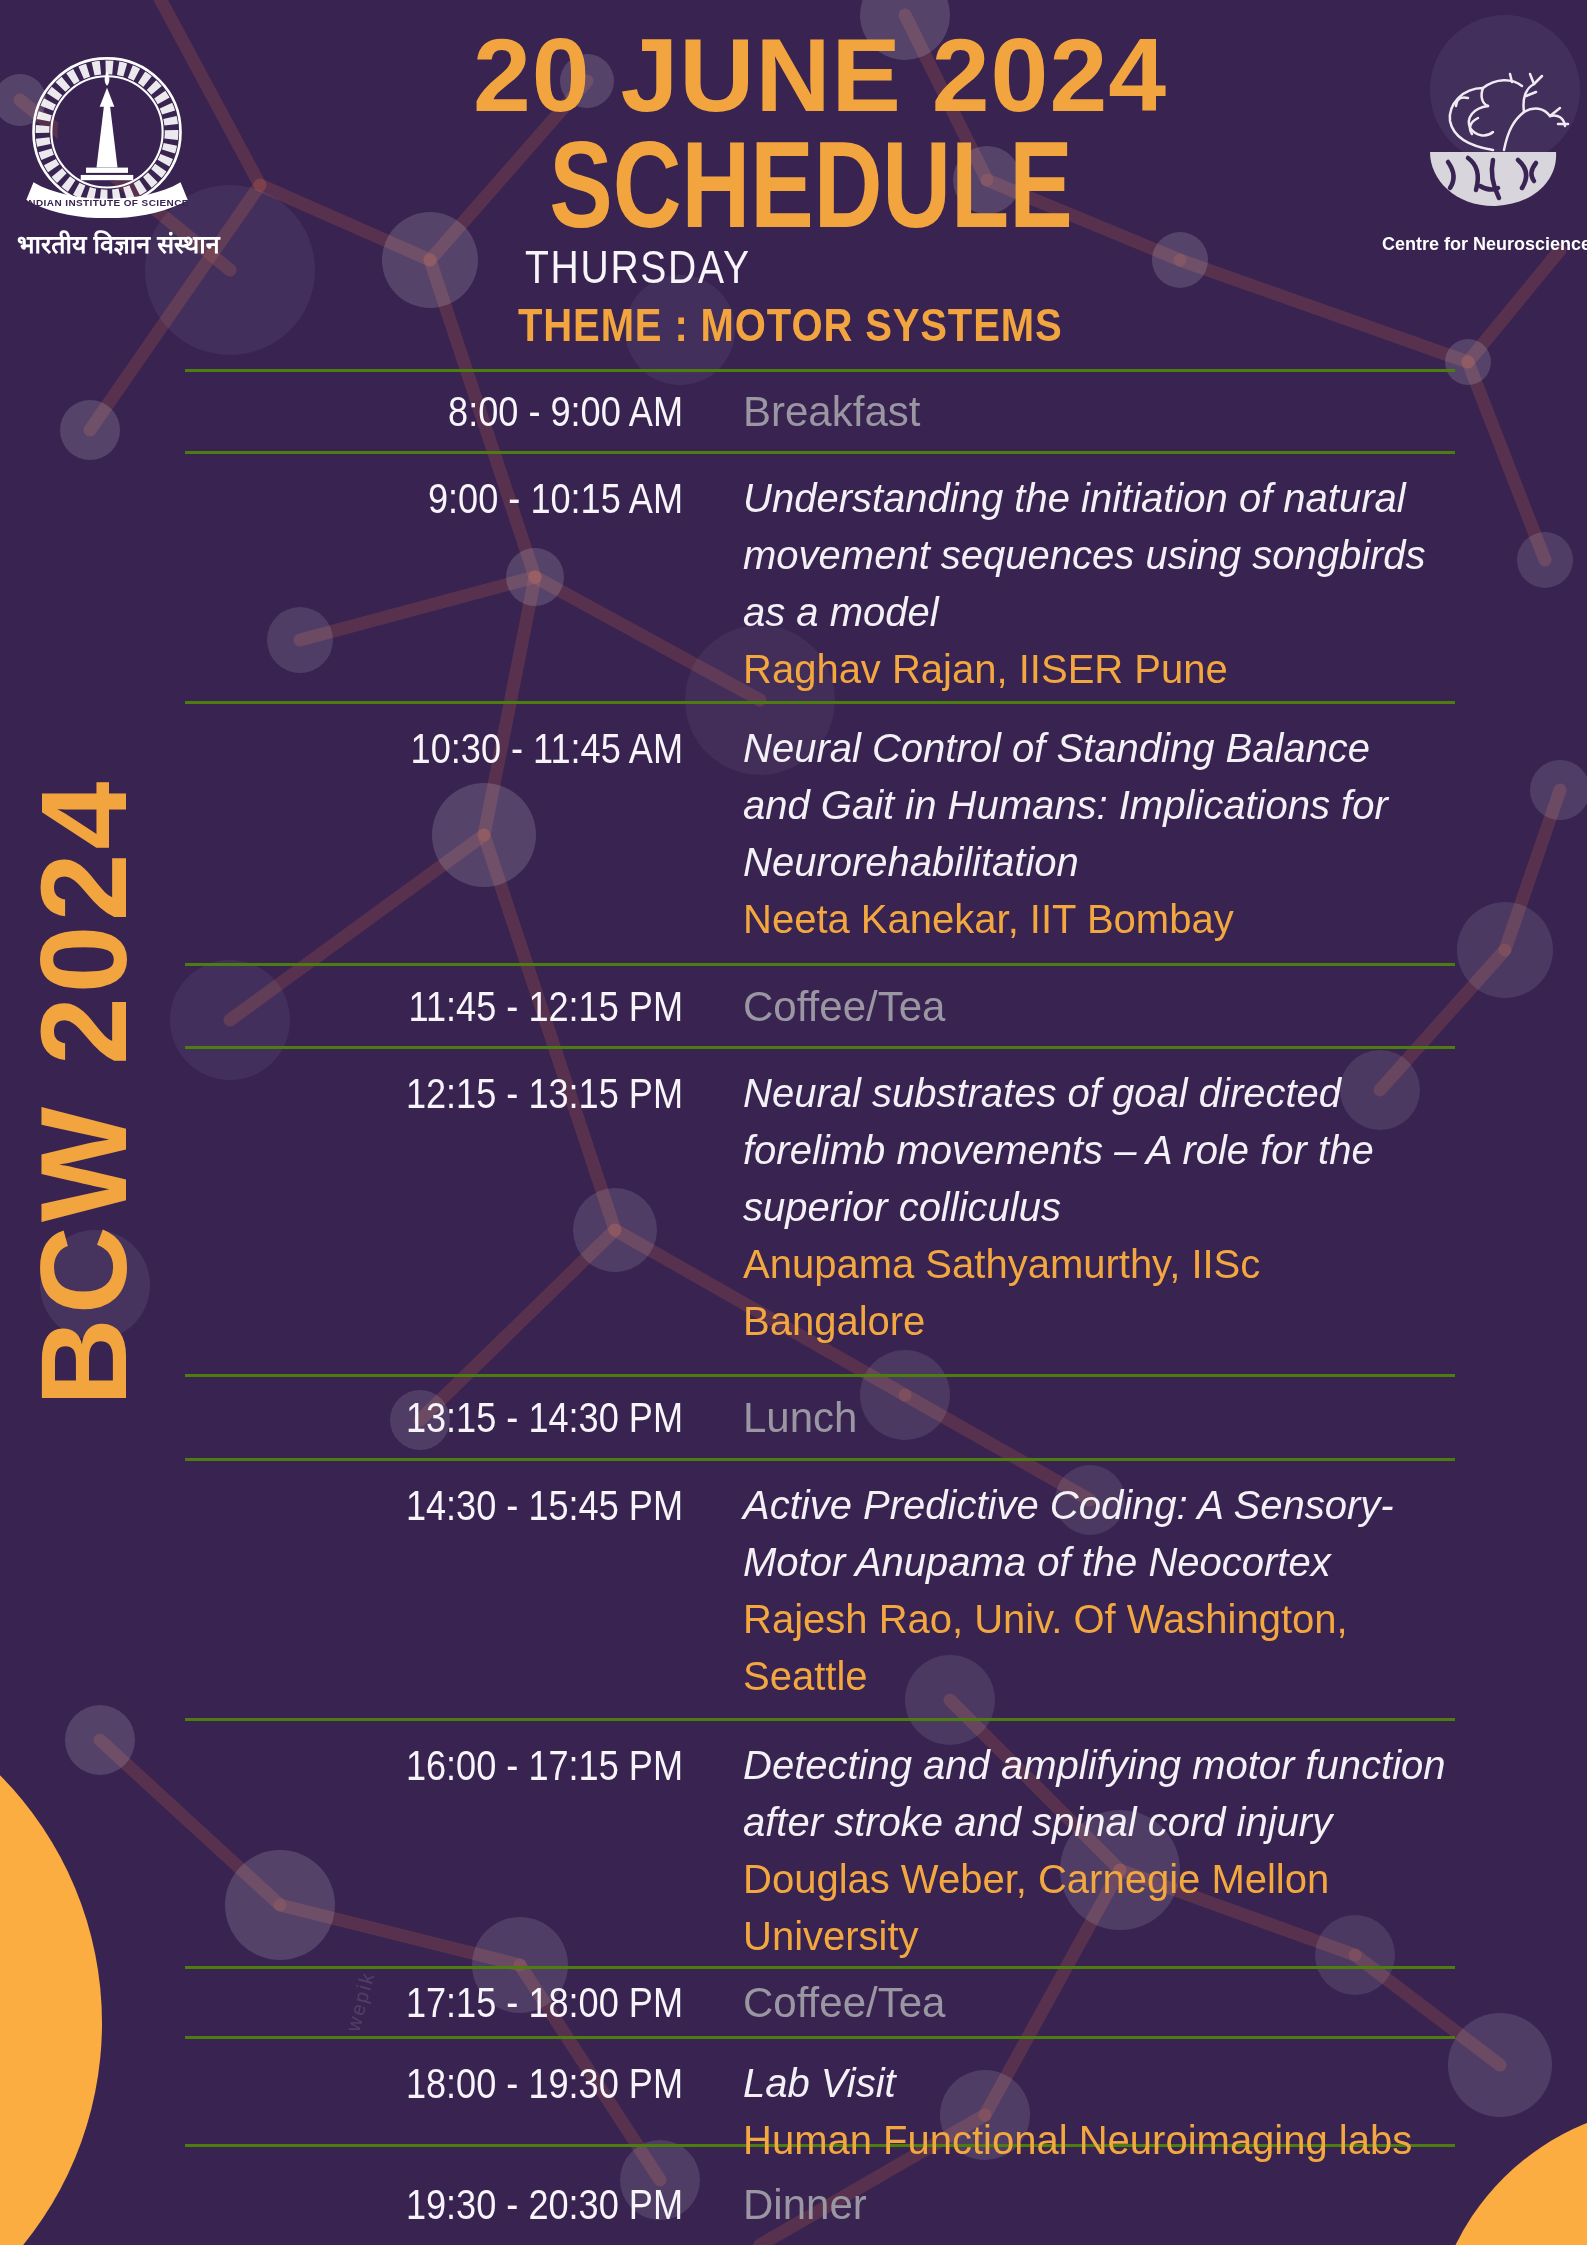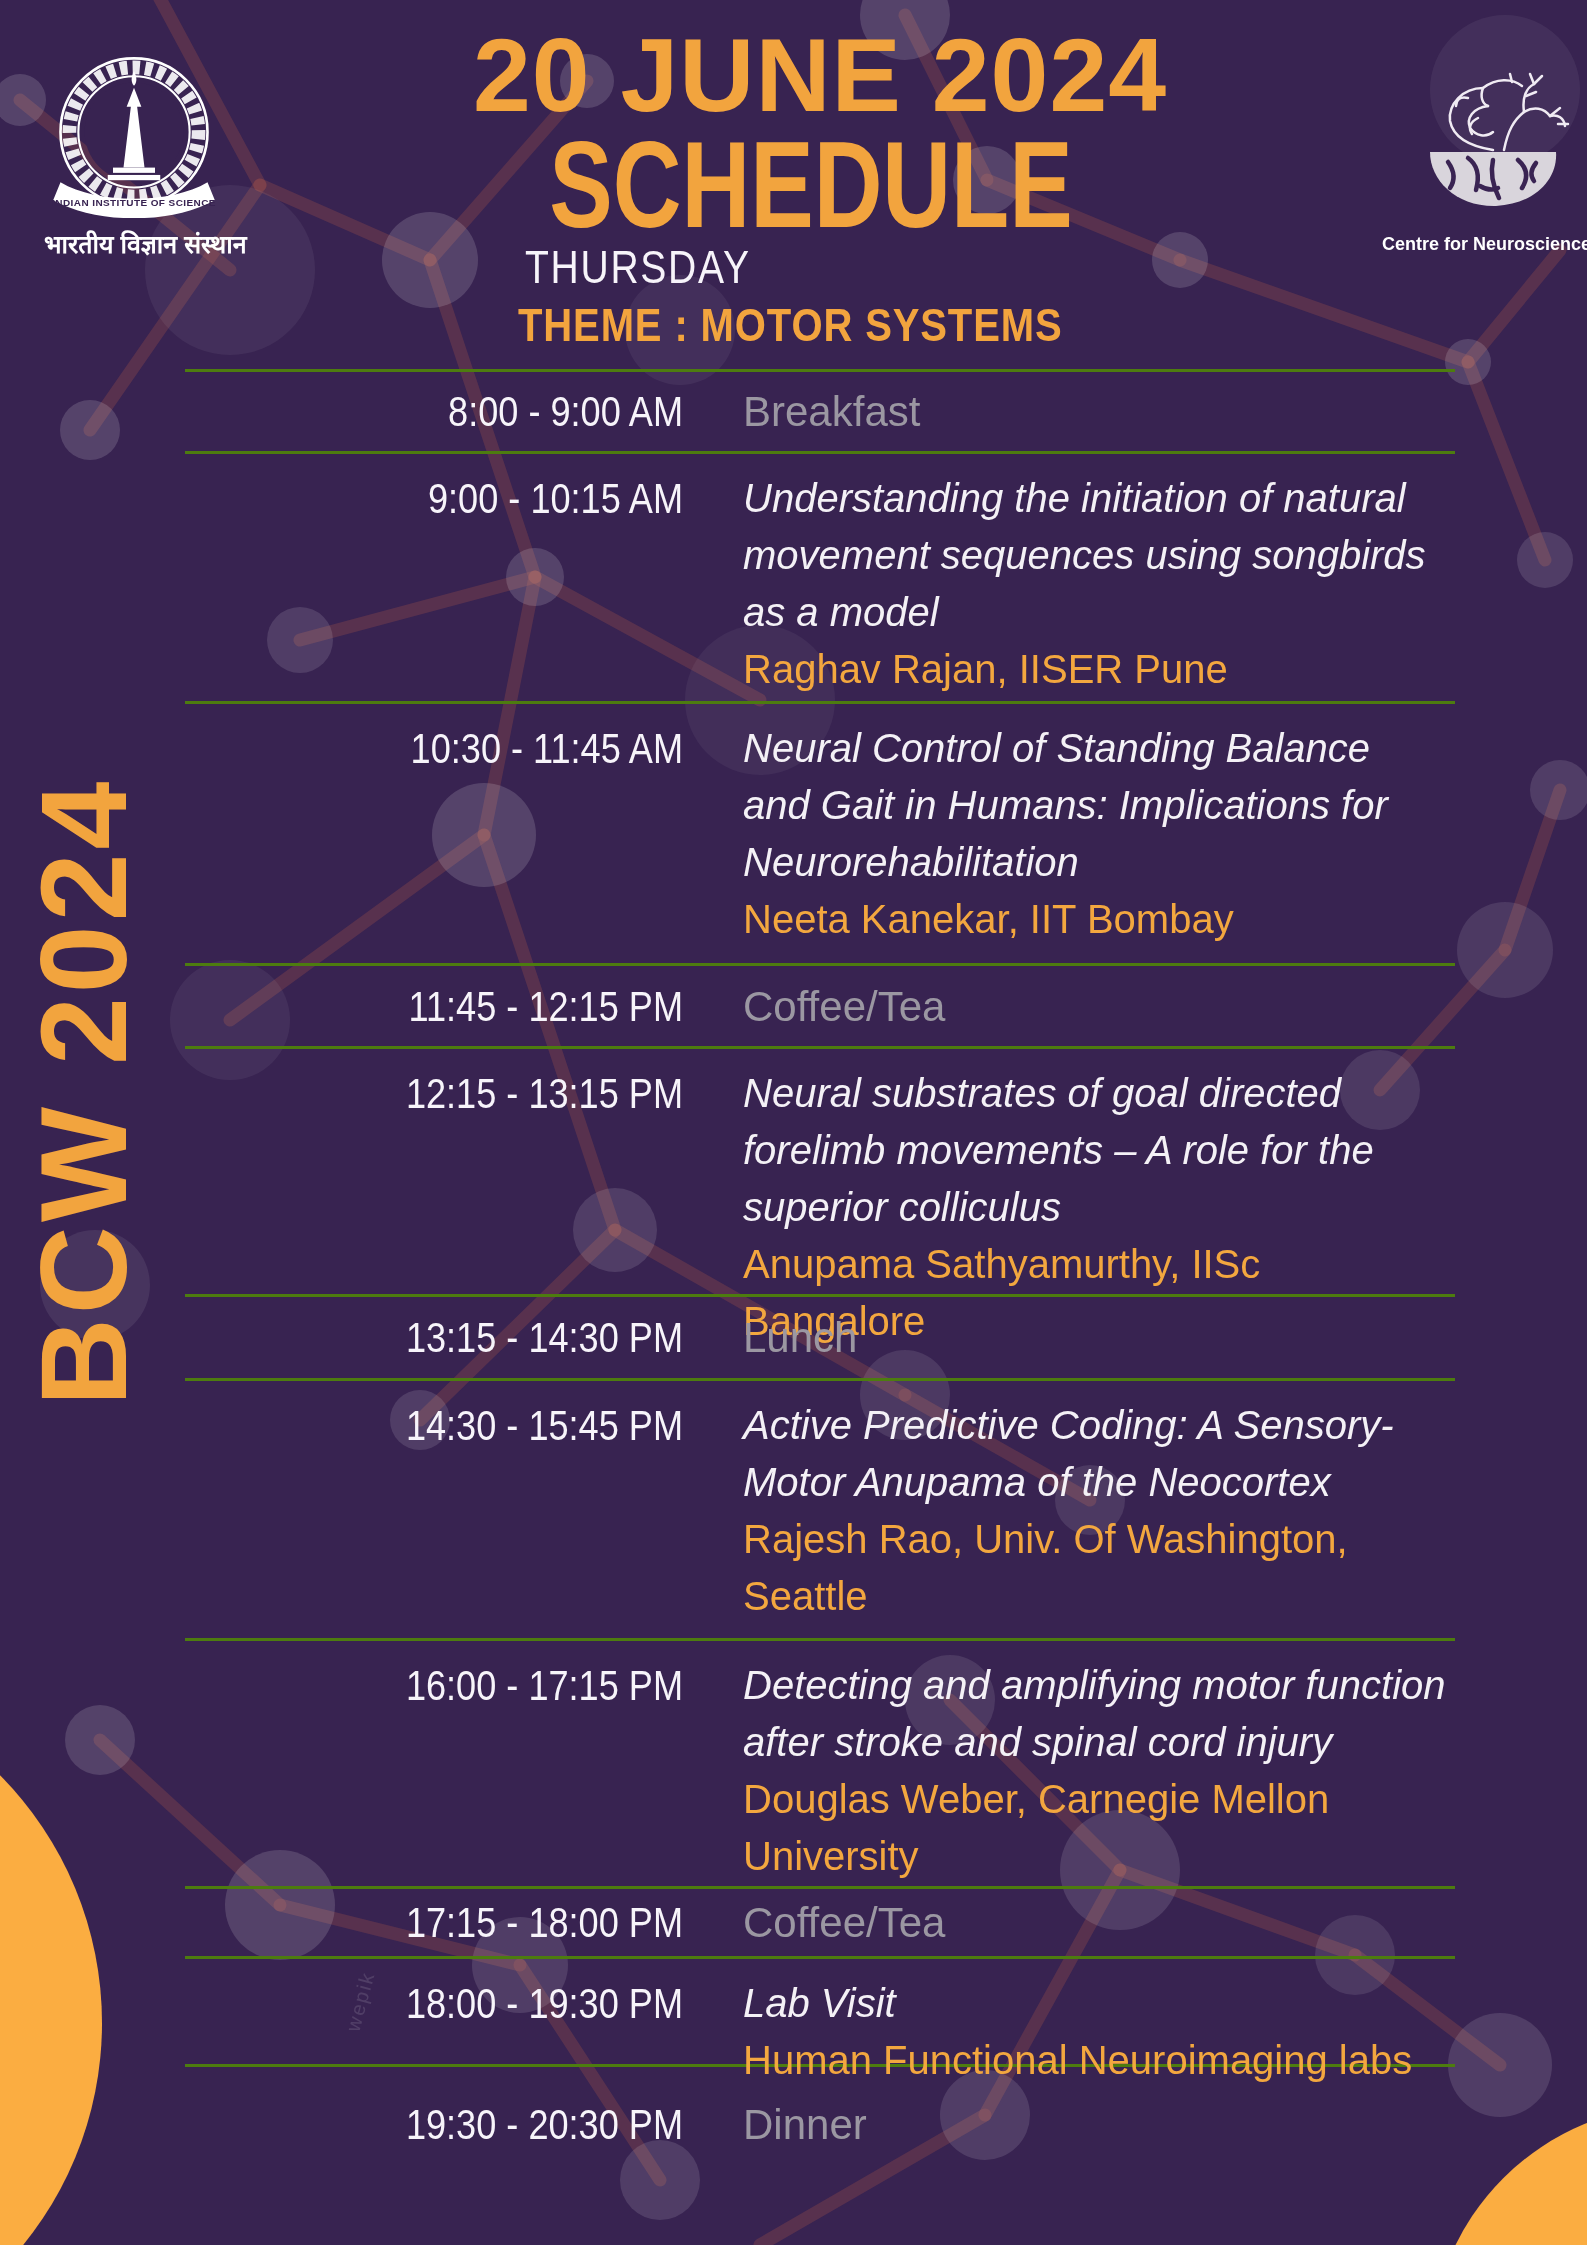--- a/index.html
+++ b/index.html
@@ -29,32 +29,32 @@
            transform:scaleX(.87);transform-origin:50% 0;letter-spacing:1px;}
 
   
   .vert-title{
     position:absolute;left:84px;top:1092px;z-index:3;
     transform:translate(-50%,-50%) rotate(-90deg);
     font-size:122px;font-weight:bold;color:#F2A43E;letter-spacing:4px;white-space:nowrap;
   }
 
   
-  .logo-iisc{position:absolute;left:44px;top:50px;width:180px;text-align:center;z-index:3;}
+  .logo-iisc{position:absolute;left:17px;top:50px;width:180px;text-align:center;z-index:3;}
   .logo-iisc .caption{margin-top:4px;color:#ffffff;font-weight:bold;font-size:25px;white-space:nowrap;}
   .logo-cns{position:absolute;left:1382px;top:66px;width:196px;text-align:right;z-index:3;}
   .logo-cns .caption{margin-top:4px;color:#ffffff;font-weight:bold;font-size:18px;white-space:nowrap;}
 
   
   .sched{position:absolute;left:185px;top:369px;width:1270px;z-index:3;}
   .row{display:flex;box-sizing:border-box;border-top:3px solid #4d7c0f;align-items:flex-start;}
   .row.meal{align-items:center;}
   .row.talk{padding-top:16px;}
   .r1{height:82px}.r2{height:250px}.r3{height:262px}.r4{height:83px}
-  .r5{height:248px}.r6{height:84px}.r7{height:260px}.r8{height:248px}
+  .r5{height:328px}.r6{height:84px}.r7{height:260px}.r8{height:248px}
   .r9{height:70px}.r10{height:108px;padding-top:8px}.r11{height:117px}
   .cell-time{
     width:498px;flex:none;text-align:right;color:#F7F4FA;font-size:42px;line-height:57px;
     transform:scaleX(.86);transform-origin:100% 0;white-space:nowrap;
   }
   .row.meal .cell-time{transform-origin:100% 50%;}
   .cell-desc{flex:1;padding-left:60px;}
   .d-label{color:#9B97A2;font-size:42px;line-height:57px;}
   .d-title{color:#F4F1F6;font-size:40px;font-style:italic;line-height:57px;white-space:pre-line;}
   .d-speaker{color:#F3A73F;font-size:40px;line-height:57px;white-space:pre-line;}

